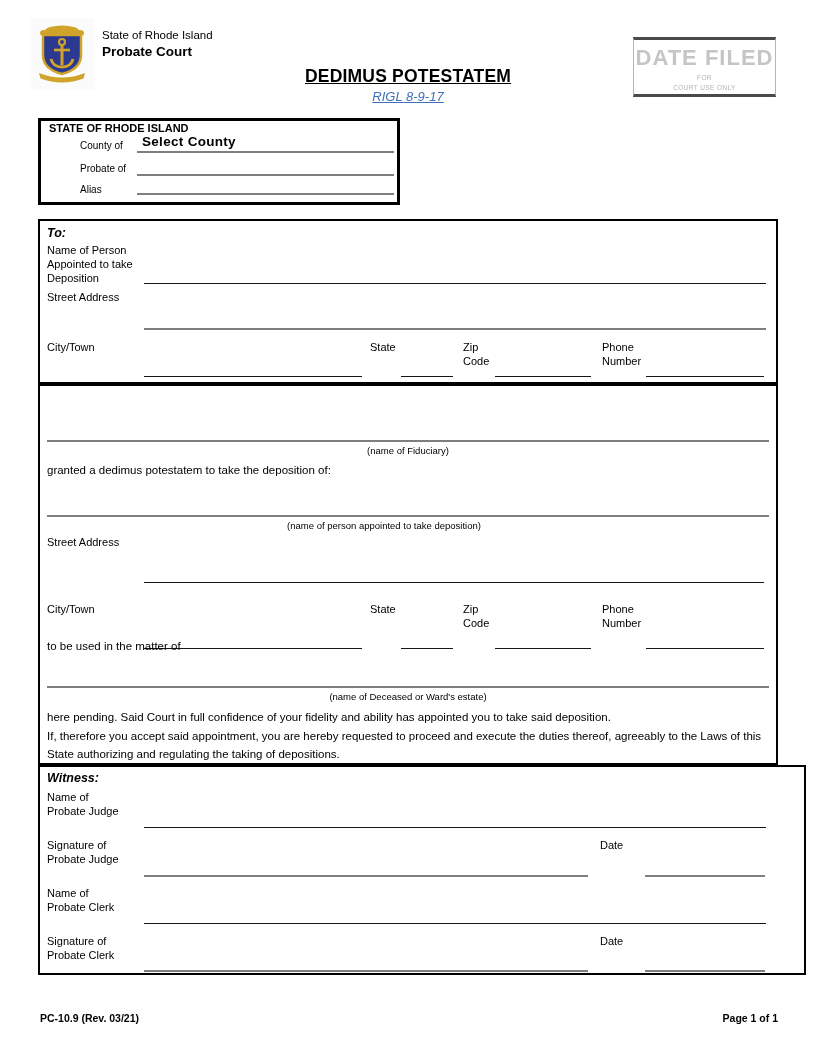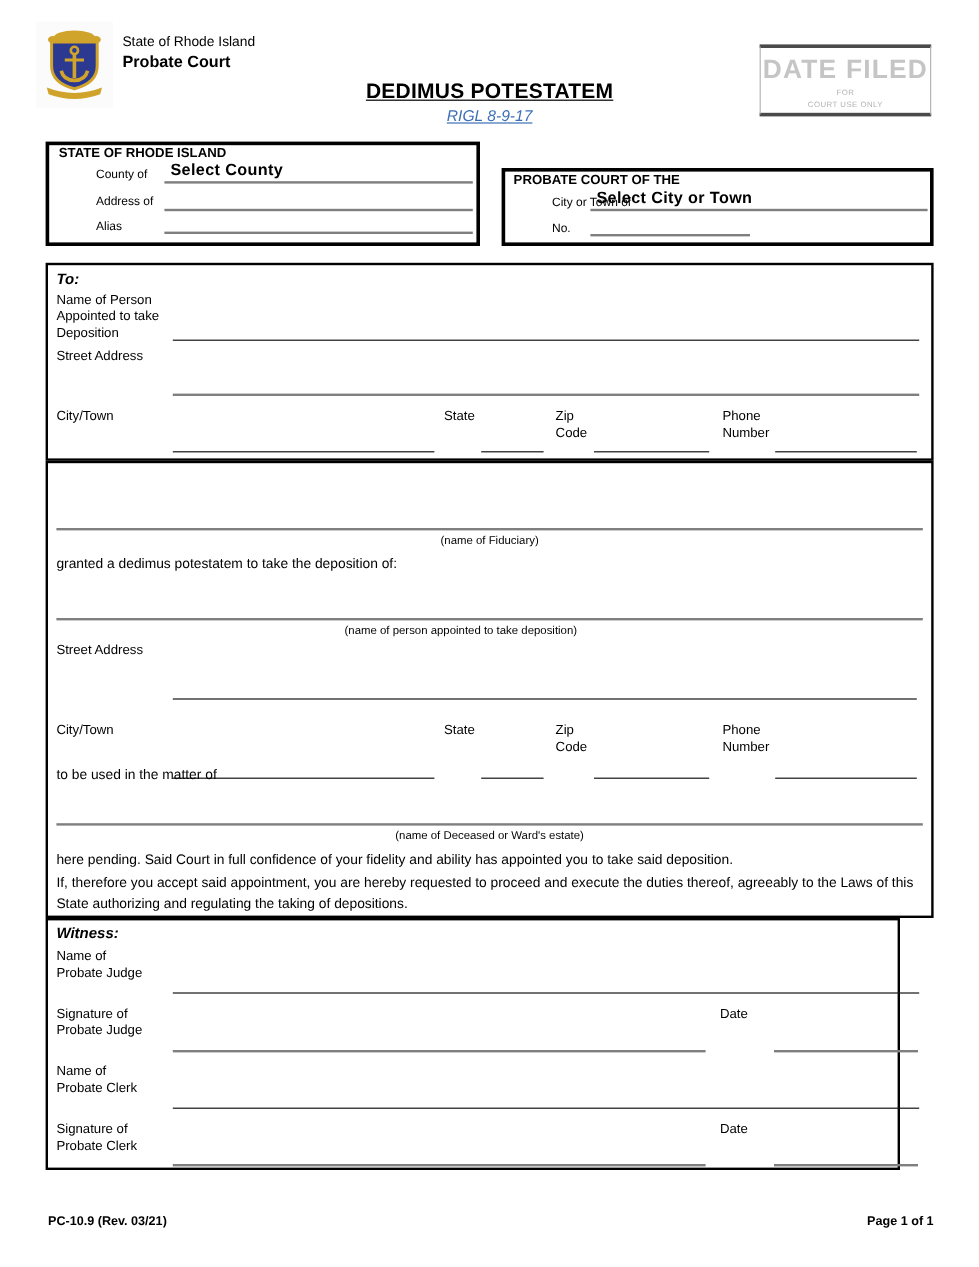--- a/index.html
+++ b/index.html
@@ -63,34 +63,26 @@
     <div class="df-title">DATE FILED</div>
     <div class="df-sub" style="margin-top:2px;">FOR</div>
     <div class="df-sub">COURT USE ONLY</div>
   </div>
 
   <div class="hdr-box" style="left:38px; top:118px; width:362px; height:87px;">
     <div class="abs box-title" style="left:8px; top:1px;">STATE OF RHODE ISLAND</div>
     <div class="abs small-lbl" style="left:7px; top:19px;">County of</div>
     <div class="abs dd-value" style="left:101px; top:13px;">Select County</div>
     <div class="abs fline" style="left:96px; top:30px; width:257px;"></div>
-    <div class="abs small-lbl" style="left:7px; top:42px;">Address of</div>
+    <div class="abs small-lbl" style="left:7px; top:42px;">Probate of</div>
     <div class="abs fline" style="left:96px; top:53px; width:257px;"></div>
     <div class="abs small-lbl" style="left:7px; top:63px;">Alias</div>
     <div class="abs fline" style="left:96px; top:72px; width:257px;"></div>
   </div>
 
-  <div class="hdr-box" style="left:418px; top:140px; width:360px; height:65px;">
-    <div class="abs box-title" style="left:7px; top:1px;">PROBATE COURT OF THE</div>
-    <div class="abs small-lbl" style="left:7px; top:21px;">City or Town of</div>
-    <div class="abs dd-value" style="left:76px; top:14px;">Select City or Town</div>
-    <div class="abs fline" style="left:71px; top:31px; width:281px;"></div>
-    <div class="abs small-lbl" style="left:7px; top:42px;">No.</div>
-    <div class="abs fline" style="left:71px; top:52px; width:133px;"></div>
-  </div>
 
   <div class="main-box" style="left:38px; top:219px; width:740px; height:165px;">
     <div class="abs sec-head" style="left:7px; top:5px;">To:</div>
     <div class="abs lbl" style="left:7px; top:23px;">Name of Person</div>
     <div class="abs lbl" style="left:7px; top:37px;">Appointed to take</div>
     <div class="abs lbl" style="left:7px; top:51px;">Deposition</div>
     <div class="abs sline" style="left:104px; top:62px; width:622px;"></div>
     <div class="abs lbl" style="left:7px; top:70px;">Street Address</div>
     <div class="abs fline" style="left:104px; top:107px; width:622px;"></div>
     <div class="abs lbl" style="left:7px; top:120px;">City/Town</div>
@@ -123,21 +115,21 @@
     <div class="abs sline" style="left:361px; top:262px; width:52px;"></div>
     <div class="abs sline" style="left:455px; top:262px; width:96px;"></div>
     <div class="abs sline" style="left:606px; top:262px; width:118px;"></div>
     <div class="abs para" style="left:7px; top:251px; margin-top:0;">to be used in the matter of</div>
     <div class="abs fline" style="left:7px; top:300px; width:722px;"></div>
     <div class="abs para" style="left:7px; top:322px; width:726px;">here pending. Said Court in full confidence of your fidelity and ability has appointed you to take said deposition.</div>
     <div class="abs caption" style="left:0; top:305px; width:736px;">(name of Deceased or Ward's estate)</div>
     <div class="abs para" style="left:7px; top:341px; width:728px;">If, therefore you accept said appointment, you are hereby requested to proceed and execute the duties thereof, agreeably to the Laws of this State authorizing and regulating the taking of depositions.</div>
   </div>
 
-  <div class="main-box" style="left:38px; top:765px; width:712px; height:210px;">
+  <div class="main-box" style="left:38px; top:765px; width:768px; height:210px;">
     <div class="abs sec-head" style="left:7px; top:4px;">Witness:</div>
     <div class="abs lbl" style="left:7px; top:24px;">Name of</div>
     <div class="abs lbl" style="left:7px; top:38px;">Probate Judge</div>
     <div class="abs sline" style="left:104px; top:60px; width:622px;"></div>
     <div class="abs lbl" style="left:7px; top:72px;">Signature of</div>
     <div class="abs lbl" style="left:7px; top:86px;">Probate Judge</div>
     <div class="abs lbl" style="left:560px; top:72px;">Date</div>
     <div class="abs fline" style="left:104px; top:108px; width:444px;"></div>
     <div class="abs fline" style="left:605px; top:108px; width:120px;"></div>
     <div class="abs lbl" style="left:7px; top:120px;">Name of</div>

